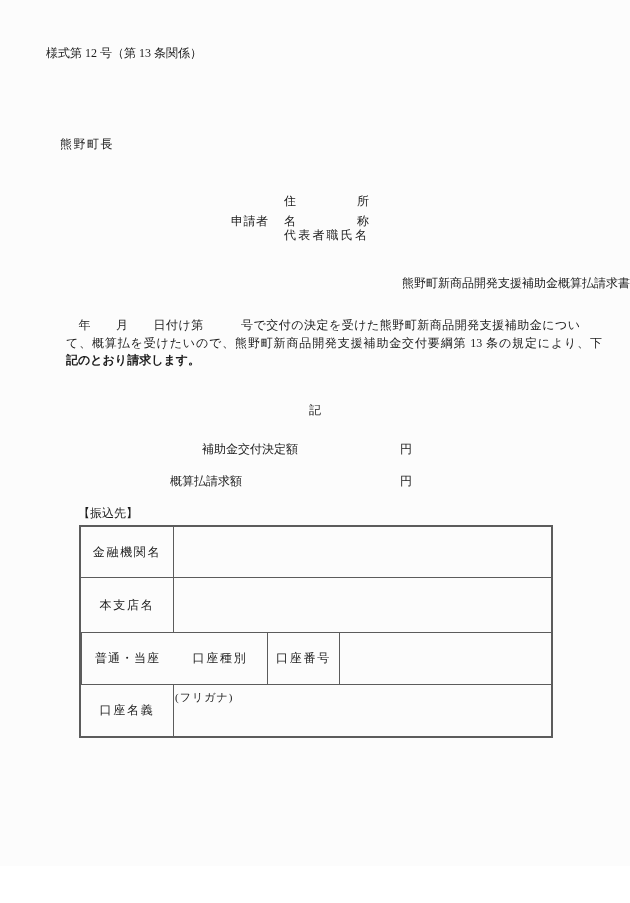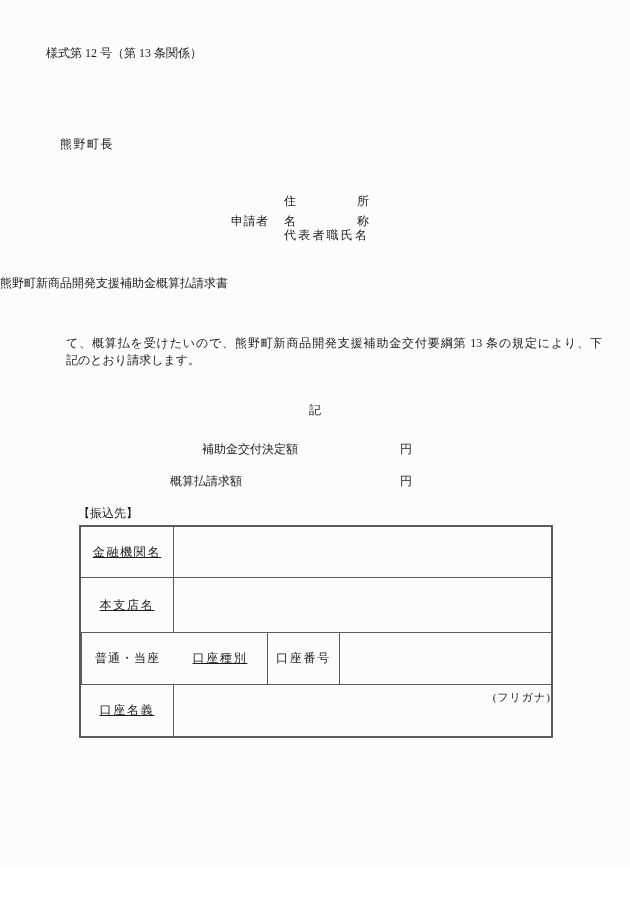--- a/index.html
+++ b/index.html
@@ -16,26 +16,26 @@
   .form-number{left:46px;top:47px;}
   .date-line{left:497px;top:87px;}
   .date-line .gap28{margin-left:28px;}
   .date-line .gap24{margin-left:24px;}
   .addressee{left:60px;top:138px;letter-spacing:1.5px;}
   .applicant-label{left:231px;top:215px;letter-spacing:0.5px;}
   .app-line{left:284px;width:85px;display:flex;justify-content:space-between;white-space:normal;}
   .app-line1{top:195px;}
   .app-line2{top:215px;}
   .app-line3{top:229px;display:block;letter-spacing:2.2px;width:90px;}
-  .doc-title{left:0;top:277px;width:630px;text-align:left;letter-spacing:0px;}
+  .doc-title{left:0;top:277px;width:630px;text-align:right;letter-spacing:0px;}
   .body-line{left:66px;line-height:14px;}
   .just{text-align:justify;text-align-last:justify;white-space:normal;}
   .body-line1{top:318px;width:514px;}
   .body-line2{top:336px;width:536px;}
-  .body-line3{top:353px;}
+  .body-line3{top:353px;font-weight:bold;}
   .record-heading{left:0;top:404px;width:630px;text-align:center;}
   .amount-label-1{left:170px;top:443px;margin-left:32px;}
   .amount-unit-1{left:400px;top:443px;}
   .amount-label-2{left:170px;top:475px;}
   .amount-unit-2{left:400px;top:475px;}
   .transfer-heading{left:78px;top:507px;}
   .transfer-table{
     position:absolute;left:79px;top:525px;
     width:474px;height:213px;
     box-sizing:border-box;
@@ -43,27 +43,27 @@
     display:grid;
     grid-template-columns:92px 94px 72px 1fr;
     grid-template-rows:50px 55px 52px 1fr;
   }
   .cell{
     border-left:1px solid #5c5c5c;
     border-top:1px solid #5c5c5c;
     display:flex;align-items:center;justify-content:center;
   }
   .cell.row1{border-top:none;}
-  .cell.col1{border-left:none;text-decoration:underline;}
+  .cell.col1{border-left:none;}
   .cell.label{letter-spacing:1.7px;}
   .cell.span{grid-column:2/5;}
   .cell.opt{letter-spacing:1px;}
   .cell.furigana-cell{
-    align-items:flex-start;justify-content:flex-end;
-    padding:5px 0 0 19px;
+    align-items:flex-start;justify-content:flex-start;
+    padding:5px 0 0 1px;
     font-size:11px;letter-spacing:1px;
   }
   .blank{min-height:1px;}
 </style>
 </head>
 <body>
 
 <div class="page">
 
   <div class="abs form-number">様式第 12 号（第 13 条関係）</div>
@@ -80,20 +80,21 @@
 
   <div class="abs app-line app-line2">
     <span>名</span>
     <span>称</span>
   </div>
 
   <div class="abs app-line app-line3">代表者職氏名</div>
 
   <div class="abs doc-title">熊野町新商品開発支援補助金概算払請求書</div>
 
+  <div class="abs body-line body-line1 just">　年　　月　　日付け第　　　号で交付の決定を受けた熊野町新商品開発支援補助金につい</div>
   <div class="abs body-line body-line2 just">て、概算払を受けたいので、熊野町新商品開発支援補助金交付要綱第 13 条の規定により、下</div>
   <div class="abs body-line body-line3">記のとおり請求します。</div>
 
   <div class="abs record-heading">記</div>
 
   <div class="abs amount-label-1">補助金交付決定額</div>
   <div class="abs amount-unit-1">円</div>
 
   <div class="abs amount-label-2">概算払請求額</div>
   <div class="abs amount-unit-2">円</div>

